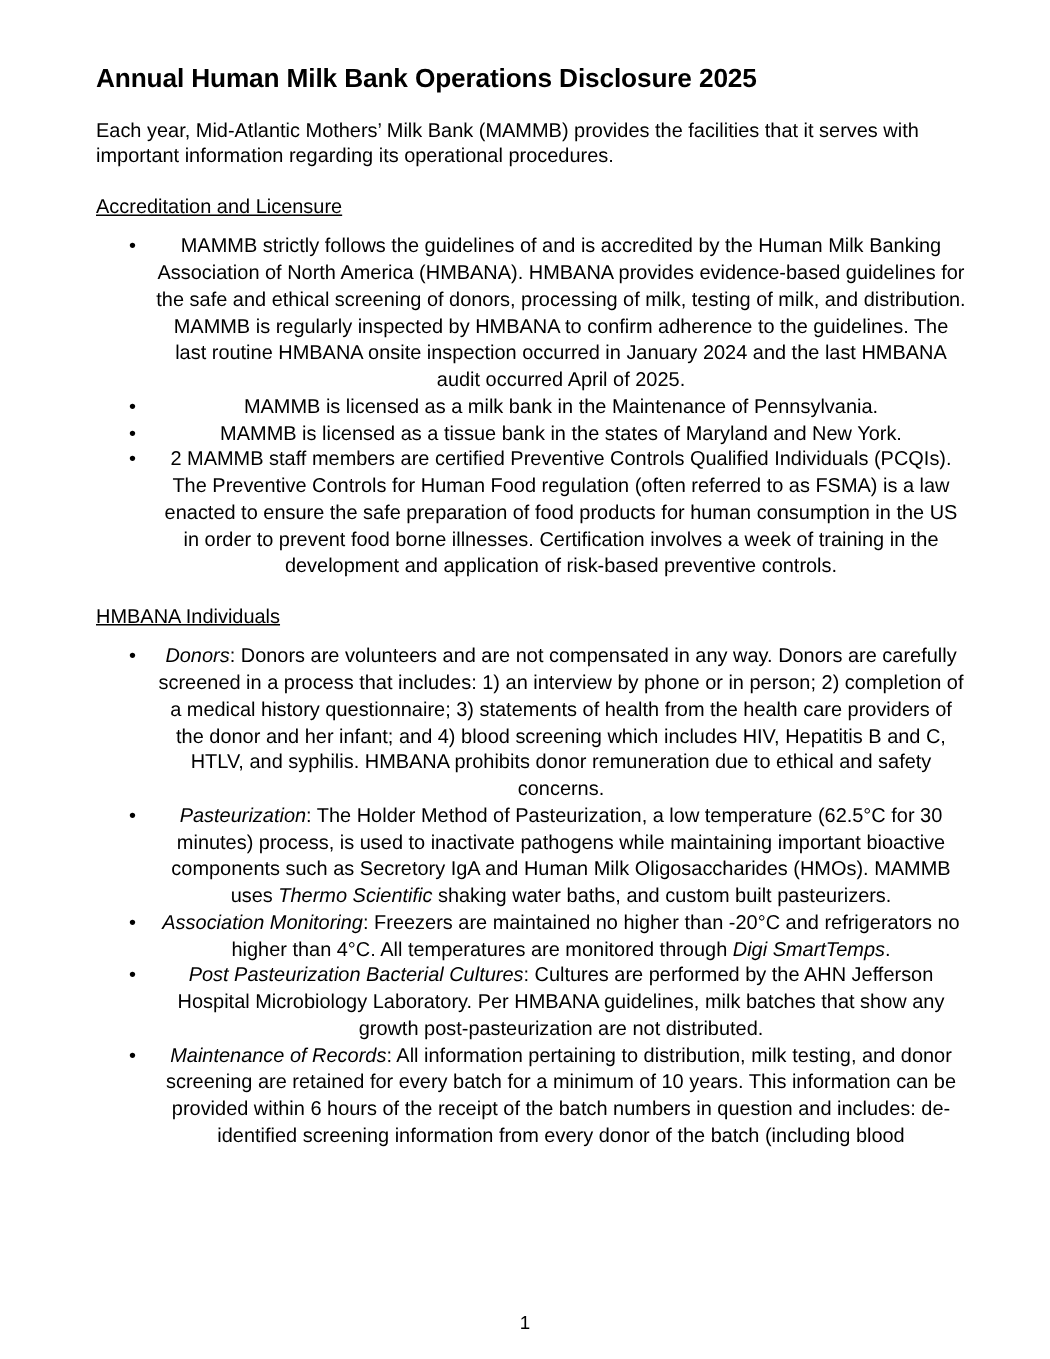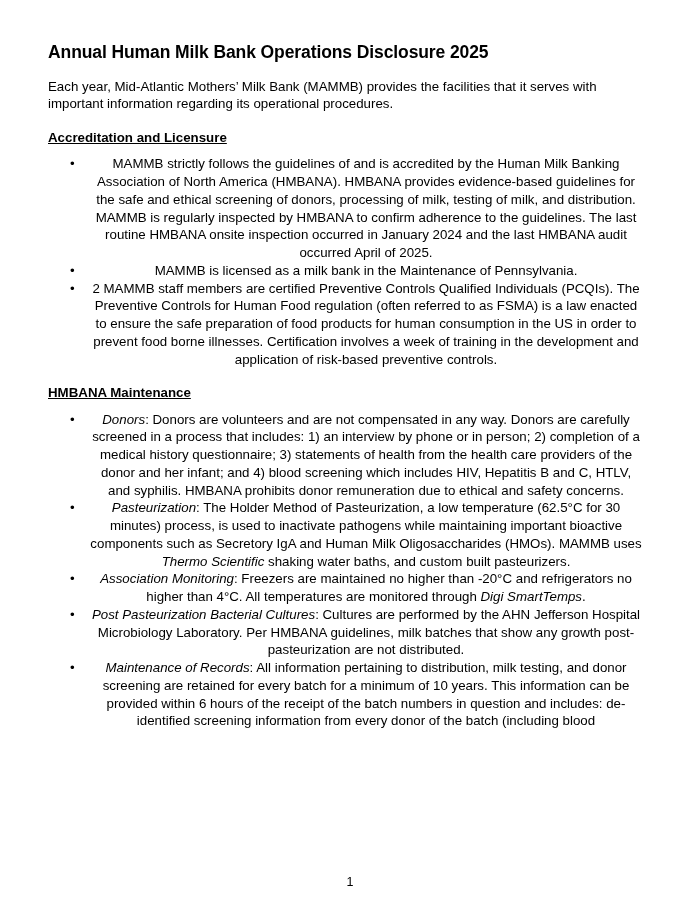--- a/index.html
+++ b/index.html
@@ -15,38 +15,38 @@
     color: #000000;
     overflow: hidden;
   }
   .page {
     position: absolute;
     left: 0; top: 0;
     width: 700px;
     height: 906px;
     background: #ffffff;
     box-sizing: border-box;
-    padding: 42px 56px 0 48px;
+    padding: 42px 56px 0 64px;
   }
   .doc-title {
     font-size: 17.5px;
     font-weight: bold;
     line-height: 1.25;
     margin: 0 0 14px 0;
     letter-spacing: -0.1px;
   }
   .intro {
     font-size: 13.3px;
     line-height: 1.32;
     margin: 0 0 16px 0;
     text-align: left;
   }
   .section-heading {
     font-size: 13.3px;
-    font-weight: bold;
+    font-weight: normal;
     text-decoration: underline;
     margin: 0 0 9px 0;
     line-height: 1.3;
   }
   ul.bullets {
     list-style: none;
     margin: 0 0 16px 0;
     padding: 0;
   }
   ul.bullets > li {
@@ -82,24 +82,25 @@
 <div class="page">
 
   <h1 class="doc-title">Annual Human Milk Bank Operations Disclosure 2025</h1>
 
   <p class="intro">Each year, Mid-Atlantic Mothers’ Milk Bank (MAMMB) provides the facilities that it serves with important information regarding its operational procedures.</p>
 
   <h2 class="section-heading">Accreditation and Licensure</h2>
   <ul class="bullets">
     <li><span>MAMMB strictly follows the guidelines of and is accredited by the Human Milk Banking Association of North America (HMBANA). HMBANA provides evidence-based guidelines for the safe and ethical screening of donors, processing of milk, testing of milk, and distribution. MAMMB is regularly inspected by HMBANA to confirm adherence to the guidelines. The last routine HMBANA onsite inspection occurred in January 2024 and the last HMBANA audit occurred April of 2025.</span></li>
     <li><span>MAMMB is licensed as a milk bank in the Maintenance of Pennsylvania.</span></li>
+    <li><span>MAMMB is licensed as a tissue bank in the states of Maryland and New York.</span></li>
     <li><span>2 MAMMB staff members are certified Preventive Controls Qualified Individuals (PCQIs). The Preventive Controls for Human Food regulation (often referred to as FSMA) is a law enacted to ensure the safe preparation of food products for human consumption in the US in order to prevent food borne illnesses. Certification involves a week of training in the development and application of risk-based preventive controls.</span></li>
   </ul>
 
-  <h2 class="section-heading">HMBANA Maintenance</h2>
+  <h2 class="section-heading">HMBANA Individuals</h2>
   <ul class="bullets">
     <li><span class="it">Donors</span><span>: Donors are volunteers and are not compensated in any way. Donors are carefully screened in a process that includes: 1) an interview by phone or in person; 2) completion of a medical history questionnaire; 3) statements of health from the health care providers of the donor and her infant; and 4) blood screening which includes HIV, Hepatitis B and C, HTLV, and syphilis. HMBANA prohibits donor remuneration due to ethical and safety concerns.</span></li>
     <li><span class="it">Pasteurization</span><span>: The Holder Method of Pasteurization, a low temperature (62.5°C for 30 minutes) process, is used to inactivate pathogens while maintaining important bioactive components such as Secretory IgA and Human Milk Oligosaccharides (HMOs). MAMMB uses </span><span class="it">Thermo Scientific</span><span> shaking water baths, and custom built pasteurizers.</span></li>
     <li><span class="it">Association Monitoring</span><span>: Freezers are maintained no higher than -20°C and refrigerators no higher than 4°C.  All temperatures are monitored through </span><span class="it">Digi SmartTemps</span><span>.</span></li>
     <li><span class="it">Post Pasteurization Bacterial Cultures</span><span>: Cultures are performed by the AHN Jefferson Hospital Microbiology Laboratory.  Per HMBANA guidelines, milk batches that show any growth post-pasteurization are not distributed.</span></li>
     <li><span class="it">Maintenance of Records</span><span>: All information pertaining to distribution, milk testing, and donor screening are retained for every batch for a minimum of 10 years. This information can be provided within 6 hours of the receipt of the batch numbers in question and includes: de-identified screening information from every donor of the batch (including blood</span></li>
   </ul>
 
   <div class="page-number">1</div>
 

